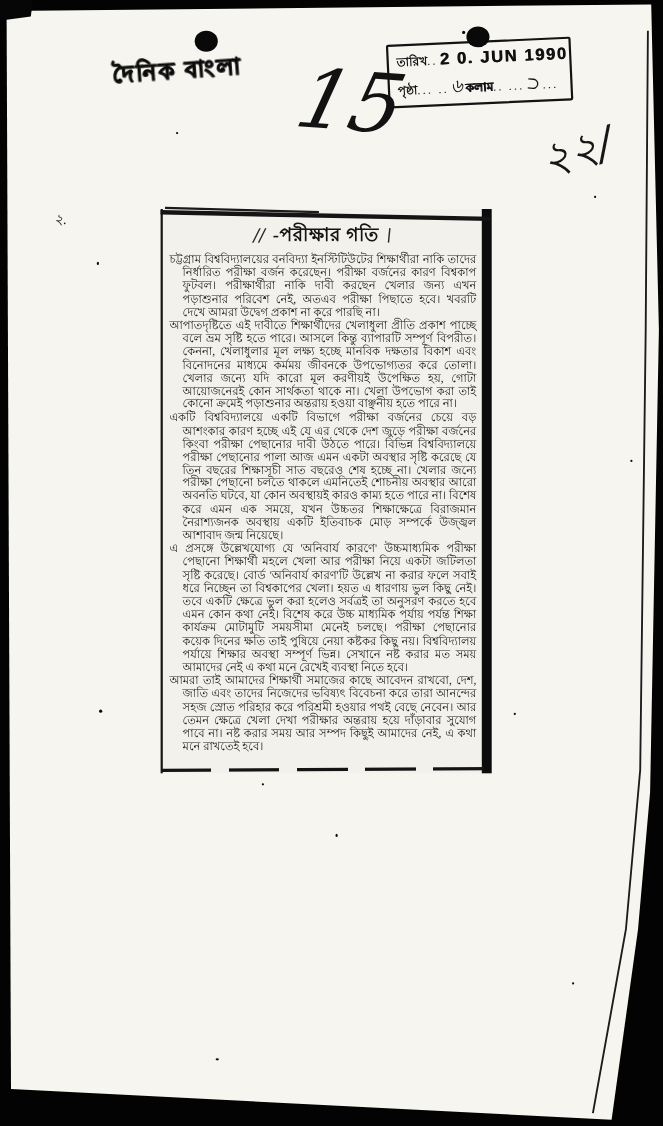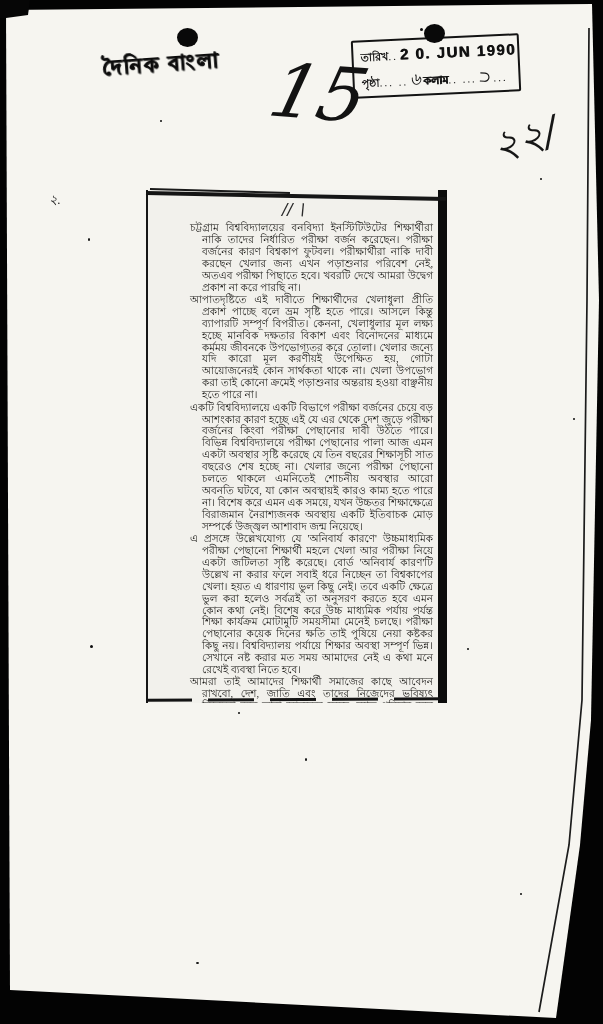--- a/index.html
+++ b/index.html
@@ -77,21 +77,21 @@
     background:repeating-linear-gradient(90deg,#141414 0 46px,transparent 46px 62px);
     transform:rotate(-0.3deg);
   }
   .title-line{
     display:flex;justify-content:center;align-items:baseline;gap:7px;
     margin:4px 0 3px 0;
   }
   .clip-title{font-size:17px;font-weight:bold;color:#141414;letter-spacing:0.5px;}
   .cropmark{font-size:16px;font-style:italic;color:#2a2a2a;font-family:"DejaVu Sans",sans-serif;}
   .cropmark.right{transform:rotate(12deg);display:inline-block;}
-  .clip-body{font-size:10.4px;line-height:11.9px;text-align:justify;margin-left:36px;}
+  .clip-body{font-size:10.4px;line-height:11.9px;text-align:justify;}
   .para{margin:0 0 0.5px 0;padding-left:12px;text-indent:-12px;color:#1d1c19;}
 
   .speck{position:absolute;background:#0d0d0d;border-radius:50%;z-index:2;}
 </style>
 </head>
 <body>
 
 <div id="canvas">
 
   <svg id="frame" width="603" height="1024" viewBox="0 0 603 1024">
@@ -125,20 +125,21 @@
 
   <div class="layer hw15">15</div>
   <div class="layer hw22">২২/</div>
   <div class="layer marginnote">২.</div>
 
   <div class="cliptop"></div>
   <div class="cliptop2"></div>
   <div class="layer clipping">
     <div class="title-line">
       <span class="cropmark">//</span>
+      <span class="clip-title"><span>-</span><span>পরীক্ষার গতি</span></span>
       <span class="cropmark right">\</span>
     </div>
     <div class="clip-body">
 
     <p class="para">চট্টগ্রাম বিশ্ববিদ্যালয়ের বনবিদ্যা ইনস্টিটিউটের শিক্ষার্থীরা নাকি তাদের নির্ধারিত পরীক্ষা বর্জন করেছেন। পরীক্ষা বর্জনের কারণ বিশ্বকাপ ফুটবল। পরীক্ষার্থীরা নাকি দাবী করছেন খেলার জন্য এখন পড়াশুনার পরিবেশ নেই, অতএব পরীক্ষা পিছাতে হবে। খবরটি দেখে আমরা উদ্বেগ প্রকাশ না করে পারছি না।</p>
         <p class="para">আপাতদৃষ্টিতে এই দাবীতে শিক্ষার্থীদের খেলাধুলা প্রীতি প্রকাশ পাচ্ছে বলে ভ্রম সৃষ্টি হতে পারে। আসলে কিন্তু ব্যাপারটি সম্পূর্ণ বিপরীত। কেননা, খেলাধুলার মূল লক্ষ্য হচ্ছে মানবিক দক্ষতার বিকাশ এবং বিনোদনের মাধ্যমে কর্মময় জীবনকে উপভোগ্যতর করে তোলা। খেলার জন্যে যদি কারো মূল করণীয়ই উপেক্ষিত হয়, গোটা আয়োজনেরই কোন সার্থকতা থাকে না। খেলা উপভোগ করা তাই কোনো ক্রমেই পড়াশুনার অন্তরায় হওয়া বাঞ্ছনীয় হতে পারে না।</p>
         <p class="para">একটি বিশ্ববিদ্যালয়ে একটি বিভাগে পরীক্ষা বর্জনের চেয়ে বড় আশংকার কারণ হচ্ছে এই যে এর থেকে দেশ জুড়ে পরীক্ষা বর্জনের কিংবা পরীক্ষা পেছানোর দাবী উঠতে পারে। বিভিন্ন বিশ্ববিদ্যালয়ে পরীক্ষা পেছানোর পালা আজ এমন একটা অবস্থার সৃষ্টি করেছে যে তিন বছরের শিক্ষাসূচী সাত বছরেও শেষ হচ্ছে না। খেলার জন্যে পরীক্ষা পেছানো চলতে থাকলে এমনিতেই শোচনীয় অবস্থার আরো অবনতি ঘটবে, যা কোন অবস্থায়ই কারও কাম্য হতে পারে না। বিশেষ করে এমন এক সময়ে, যখন উচ্চতর শিক্ষাক্ষেত্রে বিরাজমান নৈরাশ্যজনক অবস্থায় একটি ইতিবাচক মোড় সম্পর্কে উজ্জ্বল আশাবাদ জন্ম নিয়েছে।</p>
         <p class="para">এ প্রসঙ্গে উল্লেখযোগ্য যে 'অনিবার্য কারণে' উচ্চমাধ্যমিক পরীক্ষা পেছানো শিক্ষার্থী মহলে খেলা আর পরীক্ষা নিয়ে একটা জটিলতা সৃষ্টি করেছে। বোর্ড 'অনিবার্য কারণ'টি উল্লেখ না করার ফলে সবাই ধরে নিচ্ছেন তা বিশ্বকাপের খেলা। হয়ত এ ধারণায় ভুল কিছু নেই। তবে একটি ক্ষেত্রে ভুল করা হলেও সর্বত্রই তা অনুসরণ করতে হবে এমন কোন কথা নেই। বিশেষ করে উচ্চ মাধ্যমিক পর্যায় পর্যন্ত শিক্ষা কার্যক্রম মোটামুটি সময়সীমা মেনেই চলছে। পরীক্ষা পেছানোর কয়েক দিনের ক্ষতি তাই পুষিয়ে নেয়া কষ্টকর কিছু নয়। বিশ্ববিদ্যালয় পর্যায়ে শিক্ষার অবস্থা সম্পূর্ণ ভিন্ন। সেখানে নষ্ট করার মত সময় আমাদের নেই এ কথা মনে রেখেই ব্যবস্থা নিতে হবে।</p>
         <p class="para">আমরা তাই আমাদের শিক্ষার্থী সমাজের কাছে আবেদন রাখবো, দেশ, জাতি এবং তাদের নিজেদের ভবিষ্যৎ বিবেচনা করে তারা আনন্দের সহজ স্রোত পরিহার করে পরিশ্রমী হওয়ার পথই বেছে নেবেন। আর তেমন ক্ষেত্রে খেলা দেখা পরীক্ষার অন্তরায় হয়ে দাঁড়াবার সুযোগ পাবে না। নষ্ট করার সময় আর সম্পদ কিছুই আমাদের নেই, এ কথা মনে রাখতেই হবে।</p>
       </div>

